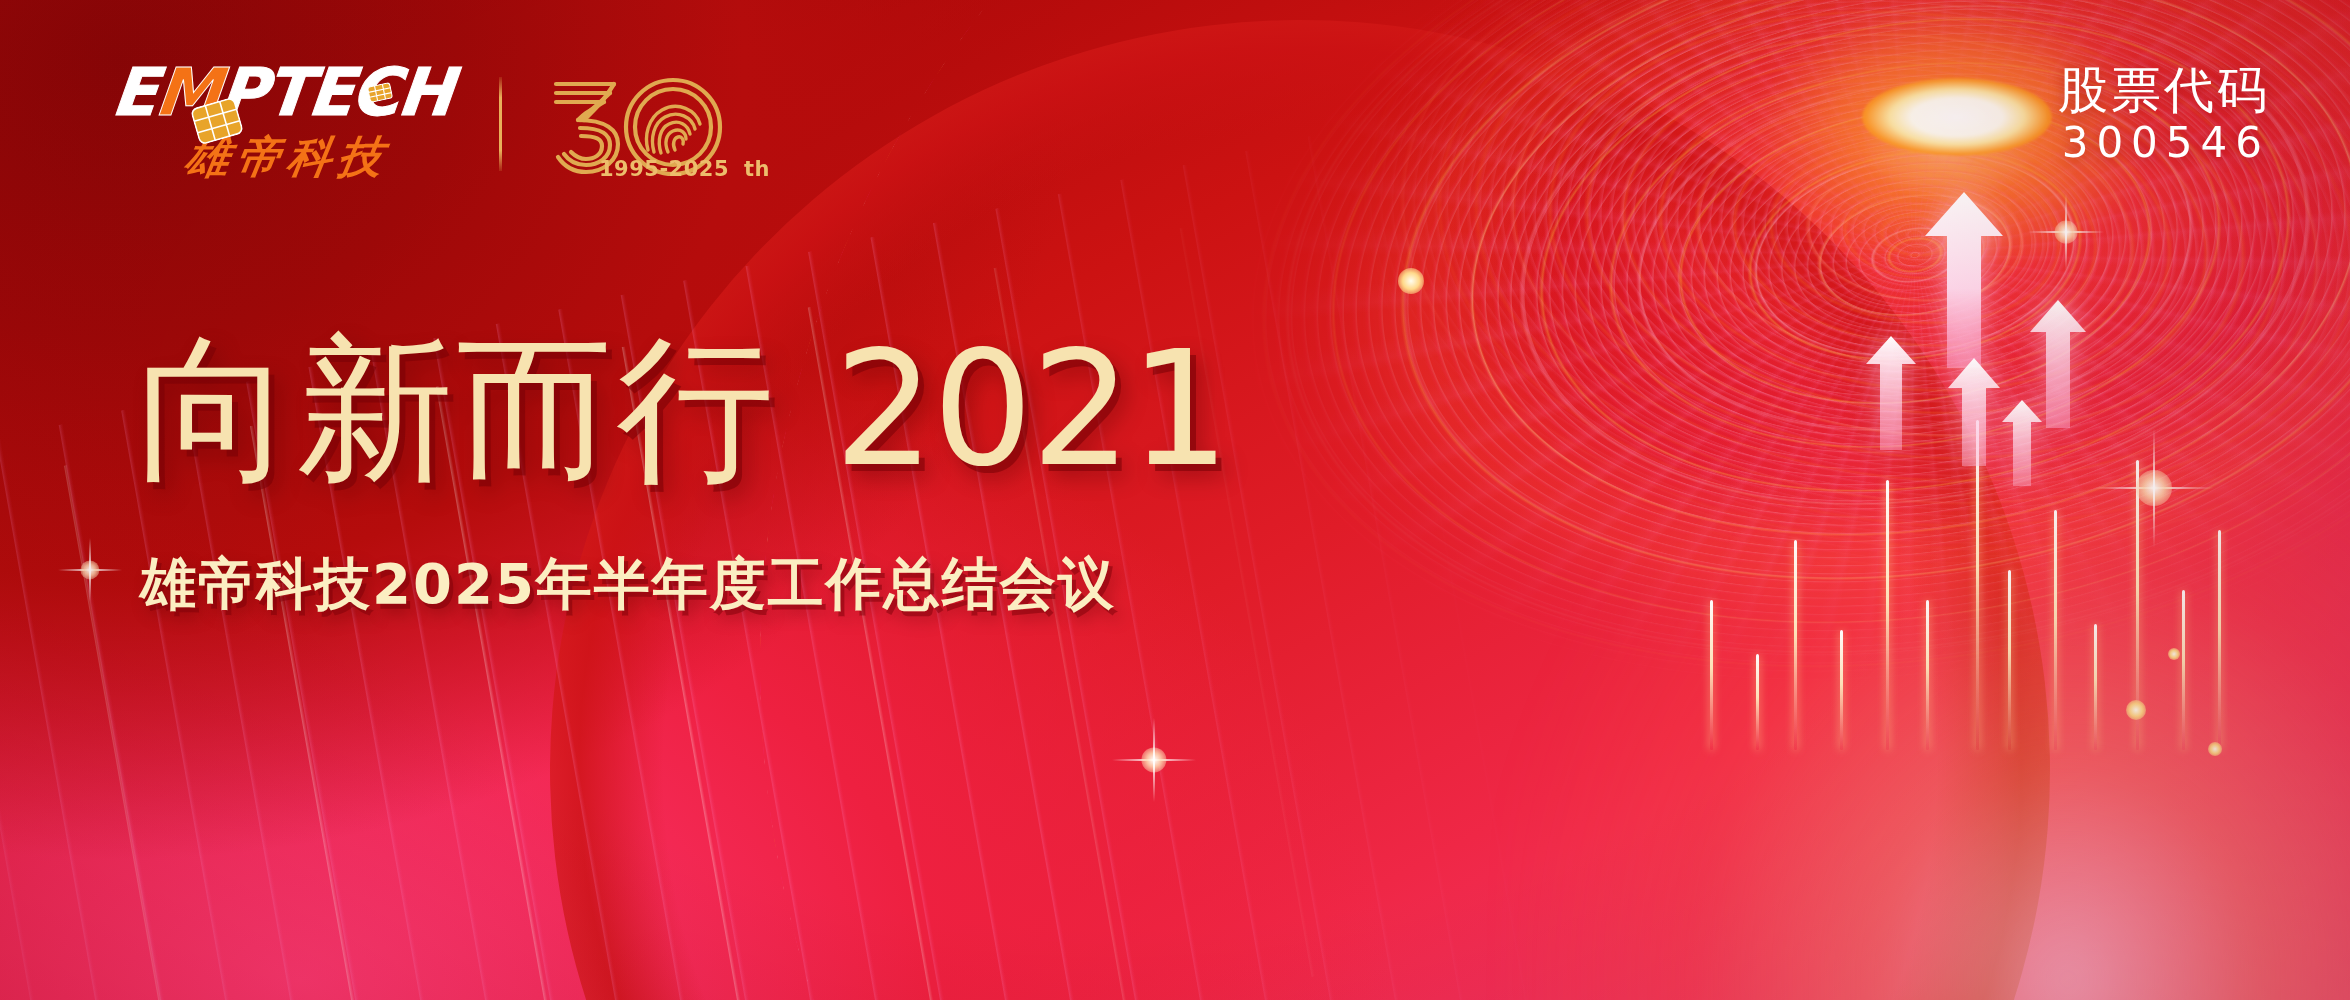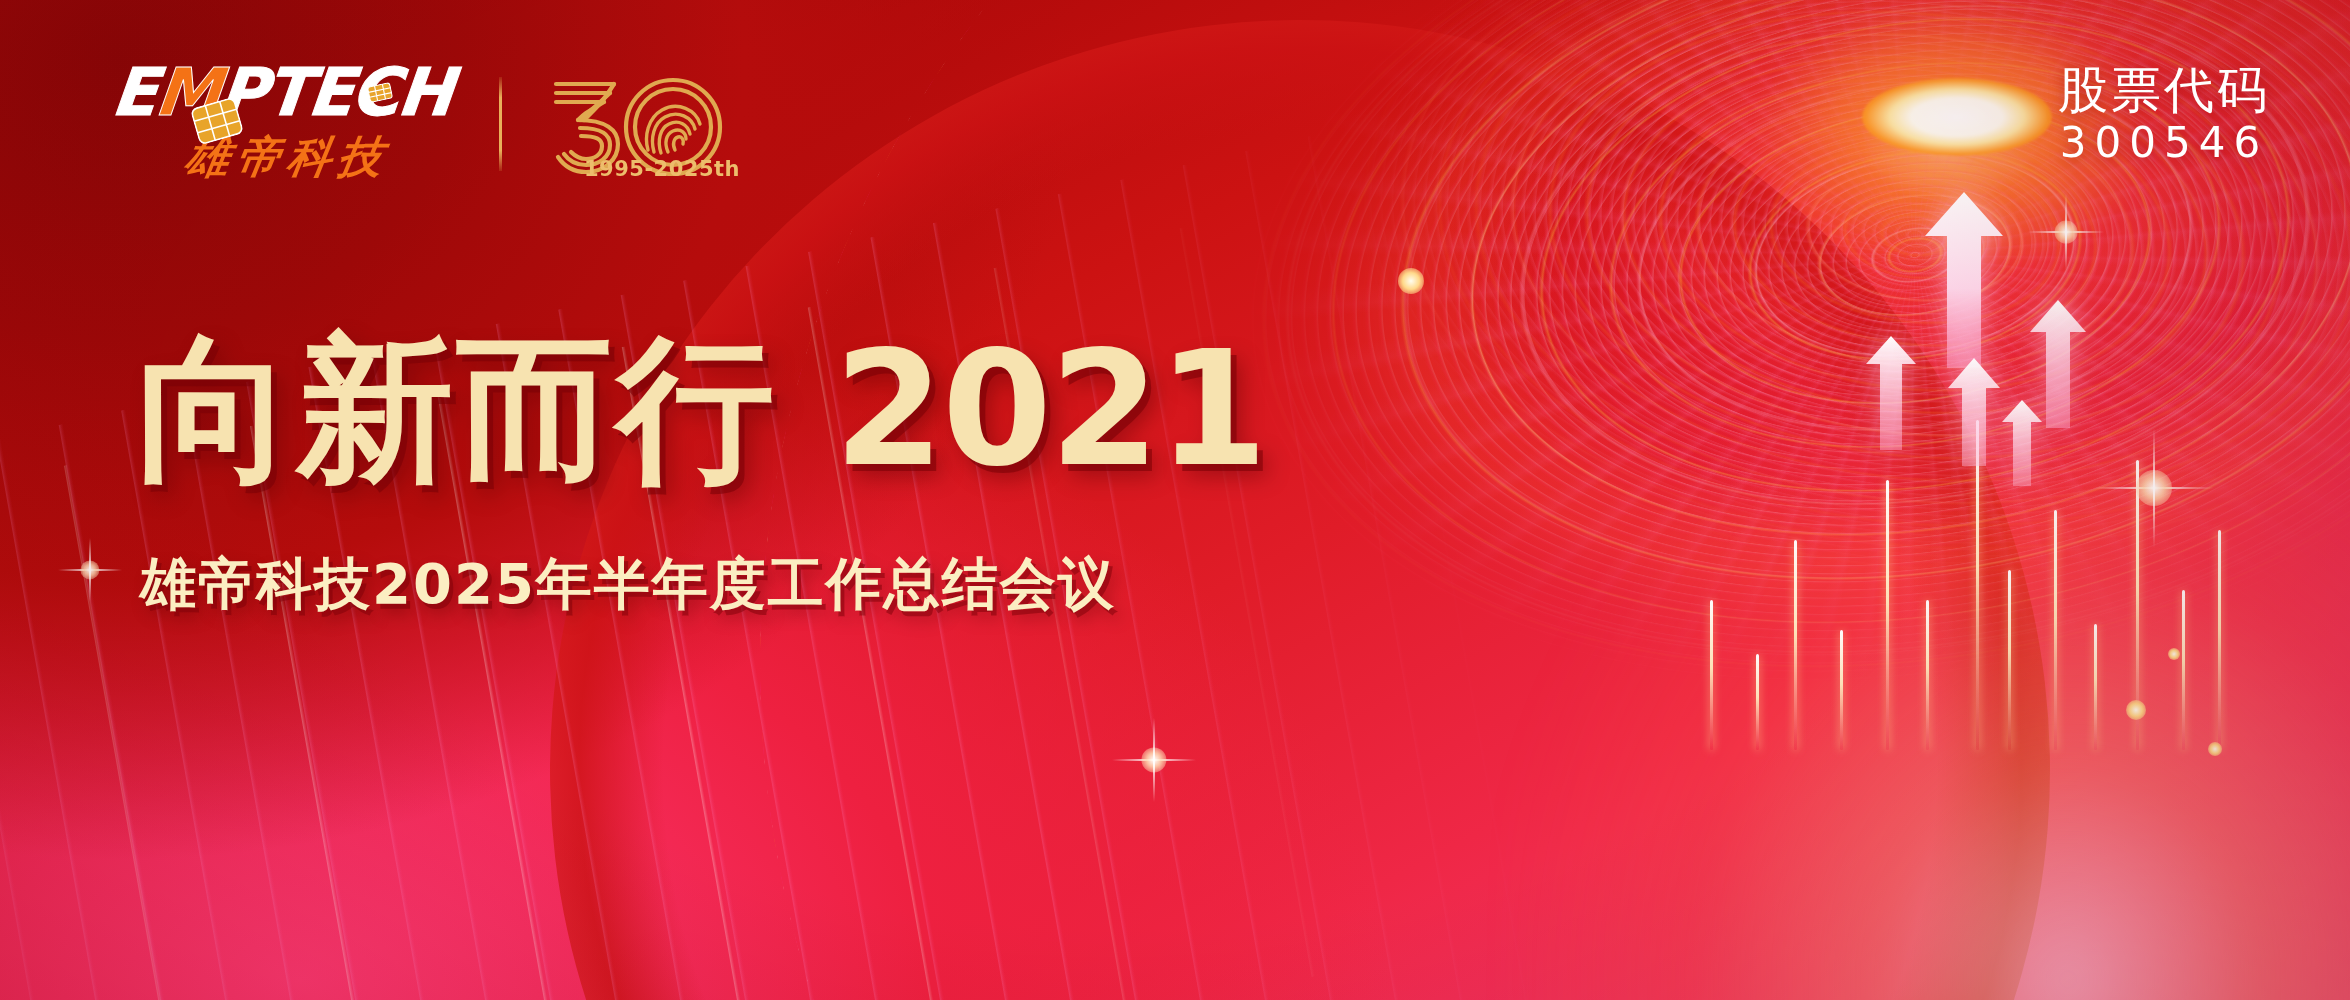--- a/index.html
+++ b/index.html
@@ -205,43 +205,43 @@
 
   #divider{ width:3px; height:94px; background:linear-gradient(180deg, rgba(224,168,74,.15), #e8b05a 22%, #e8b05a 78%, rgba(224,168,74,.15)); }
 
   #anniv{ position:relative; width:180px; height:120px; }
   #anniv svg{ display:block; }
   #anniv .years{
     position:absolute; left:40px; bottom:3px;
     font-family:"DejaVu Sans", sans-serif; font-size:17px; font-weight:700;
     letter-spacing:.5px; color:#e4b05e; white-space:nowrap;
   }
-  #anniv .years span{ font-size:21px; color:#edbd6c; margin-left:0; }
+  #anniv .years span{ font-size:21px; color:#edbd6c; margin-left:15px; }
 
   
   #stock{
     position:absolute; right:80px; top:62px;
-    text-align:center; color:#ffffff;
+    text-align:right; color:#ffffff;
     text-shadow:0 2px 14px rgba(140,0,10,.55);
   }
   #stock .label{
     font-family:"DejaVu Sans", sans-serif;
     font-size:50px; font-weight:400; letter-spacing:3px; line-height:1.12;
   }
   #stock .code{
     font-family:"DejaVu Sans", sans-serif;
     font-size:42px; font-weight:400; letter-spacing:8px; line-height:1.08; margin-top:2px;
   }
 
   
   #headline{
     position:absolute; left:136px; top:330px;
     display:flex; align-items:baseline;
     font-family:"DejaVu Sans", sans-serif;
-    font-weight:700;
+    font-weight:400;
     font-size:158px; line-height:1;
     color:#f7e3b0;
     letter-spacing:2px;
     text-shadow:
       6px 7px 0 rgba(120,0,6,.55),
       10px 12px 22px rgba(90,0,4,.45);
     white-space:nowrap;
   }
   #headline .gap{ display:inline-block; width:58px; }
   #headline .yr{ letter-spacing:-2px; }

